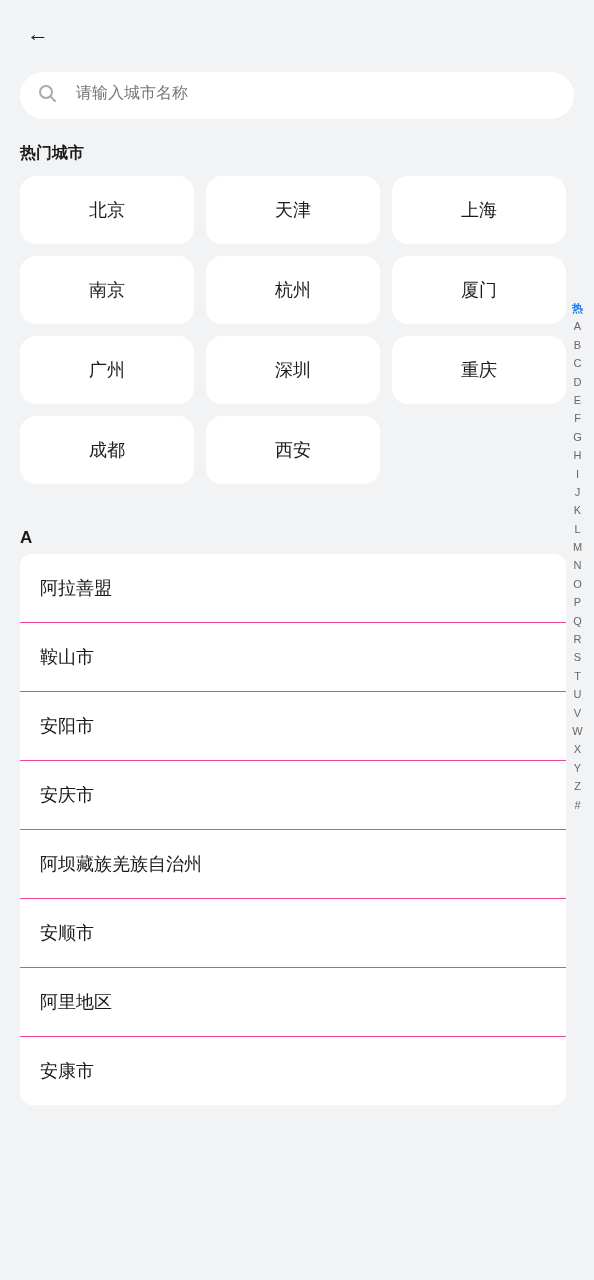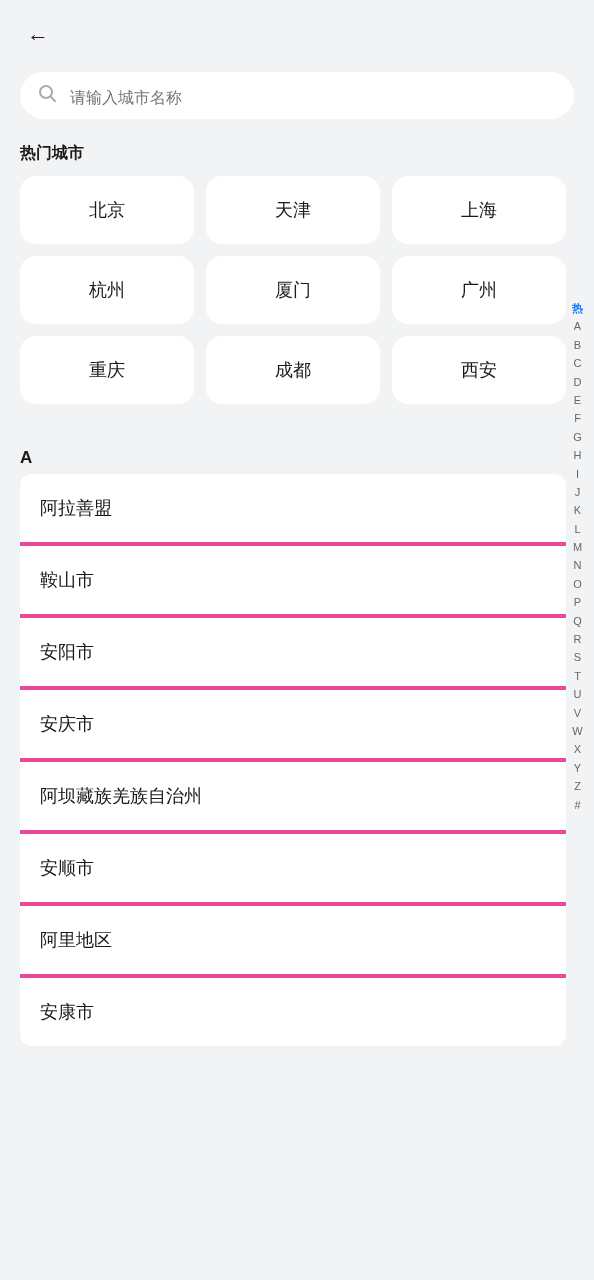--- a/index.html
+++ b/index.html
@@ -37,23 +37,23 @@
     .back-arrow {
       font-size: 22px;
       color: #1a1a1a;
     }
 
     .search-bar {
       margin: 4px 20px 16px 20px;
       background-color: #ffffff;
       border-radius: 24px;
       display: flex;
-      align-items: flex-end;
+      align-items: flex-start;
       padding: 12px 18px;
-      gap: 14px;
+      gap: 20px;
     }
 
     .search-icon-wrap {
       color: #aaaaaa;
       font-size: 18px;
     }
 
     .search-input {
       border: none;
       outline: none;
@@ -115,21 +115,21 @@
     .city-list-item:first-of-type {
       border-radius: 12px 12px 0 0;
     }
 
     .city-list-section {
       margin-bottom: 16px;
     }
 
     .city-list-section .city-list-item {
       margin-bottom: 0;
-      border-bottom: 4px solid #ec4899;
+      border-bottom: 1px solid #ec4899;
     }
 
     .city-list-section .city-list-item:last-child {
       border-bottom: none;
       border-radius: 0 0 12px 12px;
     }
 
     .city-list-section .city-list-item:first-child {
       border-radius: 12px 12px 0 0;
     }
@@ -186,23 +186,25 @@
   <input class="search-input" type="text" placeholder="请输入城市名称" style="">
 </div>
 
 <div class="main-content">
 
   <div class="section-label">热门城市</div>
   <div class="hot-cities-grid">
     <div class="city-btn">北京</div>
     <div class="city-btn">天津</div>
     <div class="city-btn">上海</div>
+    <div class="city-btn">南京</div>
     <div class="city-btn">杭州</div>
     <div class="city-btn">厦门</div>
     <div class="city-btn">广州</div>
+    <div class="city-btn">深圳</div>
     <div class="city-btn">重庆</div>
     <div class="city-btn">成都</div>
     <div class="city-btn">西安</div>
   </div>
 
   <div class="alpha-section">
     <div class="alpha-letter">A</div>
     <div class="city-list-section">
       <div class="city-list-item">阿拉善盟</div>
       <div class="city-list-item">鞍山市</div>

